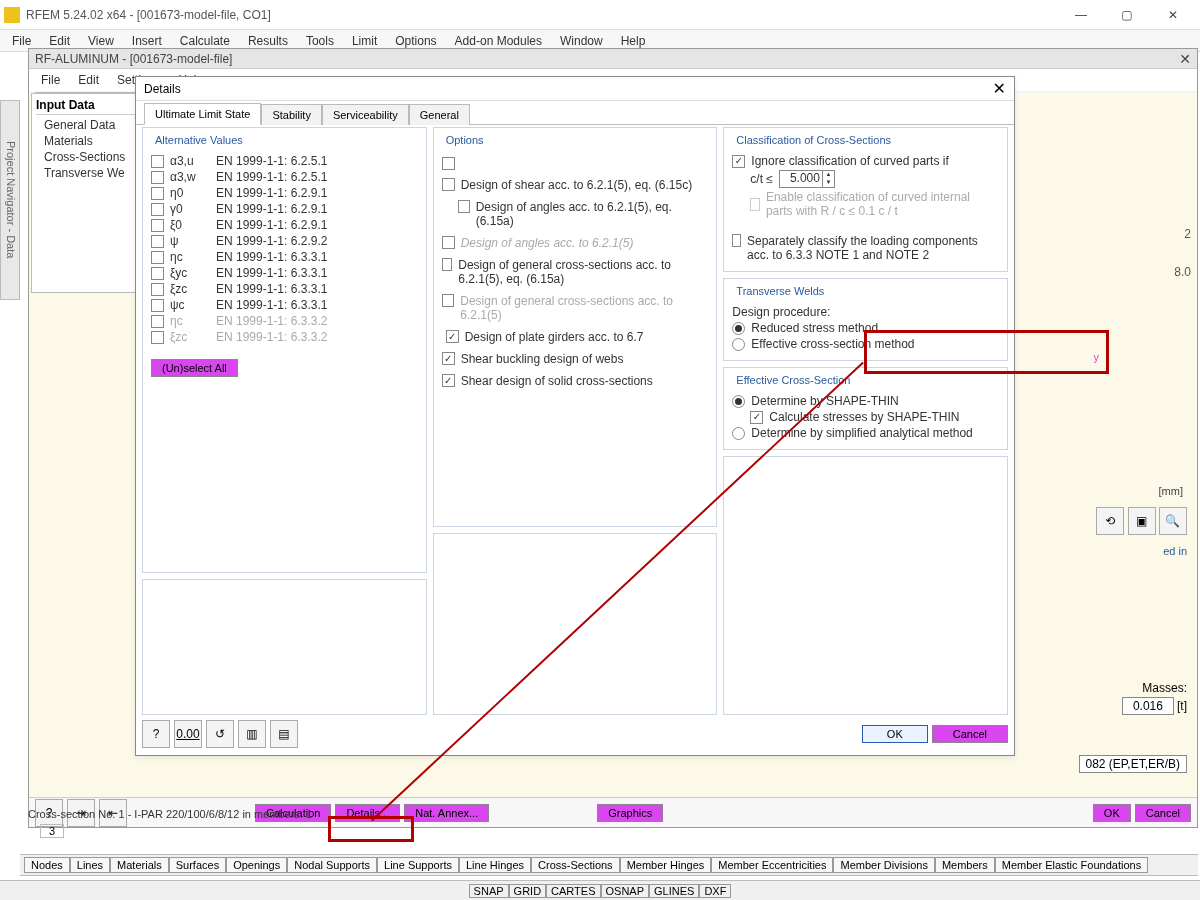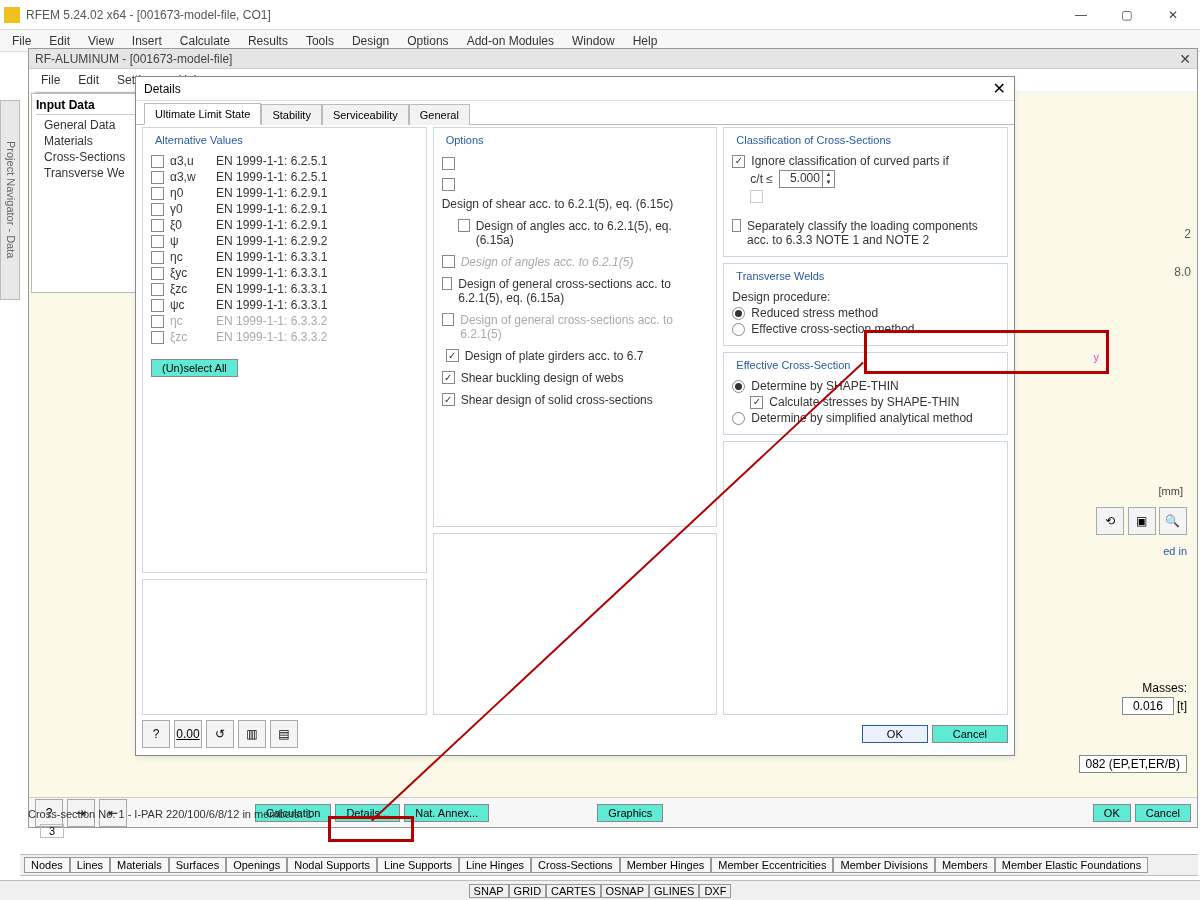--- a/index.html
+++ b/index.html
@@ -41,21 +41,21 @@
 .row { display:flex; align-items:center; gap:6px; padding:1px 0; font-size:11px; color:#333; }
 .row.disabled { color:#aaa; }
 .chk { width:13px; height:13px; border:1px solid #888; display:inline-flex; align-items:center; justify-content:center; font-size:10px; line-height:1; }
 .chk.checked::after { content:"✓"; color:#333; }
 .radio { width:13px; height:13px; border:1px solid #888; border-radius:50%; display:inline-flex; align-items:center; justify-content:center; }
 .radio.sel::after { content:""; width:7px; height:7px; background:#333; border-radius:50%; }
 .symcol { width:40px; }
 .numbox { width:56px; height:18px; border:1px solid #888; text-align:right; padding:0 14px 0 2px; position:relative; background:#fff; }
 .numbox .spin { position:absolute; right:0; top:0; width:12px; height:100%; border-left:1px solid #888; display:flex; flex-direction:column; }
 .numbox .spin div { flex:1; font-size:6px; text-align:center; line-height:1; }
-.btn { border:1px solid #888; background:#5eead4; padding:2px 10px; font-size:11px; }
+.btn { border:1px solid #888; background:#d946ef; padding:2px 10px; font-size:11px; }
 .btn.primary { border:1px solid #2a5ab0; background:#eaf2ff; padding:2px 24px; }
 
 .dialog-footer { position:absolute; left:6px; right:6px; bottom:6px; height:30px; display:flex; align-items:center; gap:4px; }
 .dialog-footer .spacer { flex:1; }
 .icon-btn { width:28px; height:28px; border:1px solid #aaa; background:#f4f4f4; display:inline-flex; align-items:center; justify-content:center; font-size:12px; }
 
 
 .subfooter { position:absolute; left:0; right:0; bottom:0; height:30px; display:flex; align-items:center; gap:4px; padding:0 6px; background:#f7f7f7; border-top:1px solid #ccc; }
 .subfooter .spacer { flex:1; }
 .tabstrip { display:flex; gap:0; padding:2px 4px; background:#f0f0f0; border-top:1px solid #bbb; border-bottom:1px solid #bbb; }
@@ -86,21 +86,21 @@
 </div>
 
 <div class="menubar">
   <span>File</span>
   <span>Edit</span>
   <span>View</span>
   <span>Insert</span>
   <span>Calculate</span>
   <span>Results</span>
   <span>Tools</span>
-  <span>Design</span>
+  <span>Limit</span>
   <span>Options</span>
   <span>Add-on Modules</span>
   <span>Window</span>
   <span>Help</span>
 </div>
 
 <div class="side-tab">Project Navigator - Data</div>
 
 <div class="subwin">
   <div class="subwin-title">
@@ -282,21 +282,21 @@
       <div class="groupbox" style="flex:1;"></div>
     </div>
 
     <div class="col">
       <div class="groupbox" style="height:400px;">
         <div class="groupbox-title">Options</div>
         <div id="opts">
             <div class="row" style="align-items: flex-start; padding: 4px 0px;">
               <span class="chk"></span>
             </div>
-            <div class="row" style="align-items: flex-start; padding: 4px 0px; flex-direction: column;">
+            <div class="row" style="align-items: flex-start; padding: 4px 0px;">
               <span class="chk"></span>
   <span>Design of shear acc. to 6.2.1(5), eq. (6.15c)</span>
             </div>
             <div class="row" style="align-items: flex-start; padding: 4px 16px; justify-content: center;">
               <span class="chk"></span>
   <span>Design of angles acc. to 6.2.1(5), eq. (6.15a)</span>
             </div>
             <div class="row disabled" style="align-items: flex-start; padding: 4px 0px; font-style: italic;">
               <span class="chk"></span>
   <span>Design of angles acc. to 6.2.1(5)</span>
@@ -338,20 +338,21 @@
           <span class="numbox">
             <span>5.000</span>
             <span class="spin">
                 <div>▲</div>
                 <div>▼</div>
               </span>
           </span>
         </div>
         <div class="row disabled" style="padding-left:18px;">
           <span class="chk" style="border-color:#ccc;"></span>
+          <span>Enable classification of curved internal parts with R / c ≤ 0.1 c / t</span>
         </div>
         <div style="height:14px;"></div>
         <div class="row" style="align-items:flex-start;">
           <span class="chk"></span>
           <span>Separately classify the loading components acc. to 6.3.3 NOTE 1 and NOTE 2</span>
         </div>
       </div>
 
       <div class="groupbox">
         <div class="groupbox-title">Transverse Welds</div>

